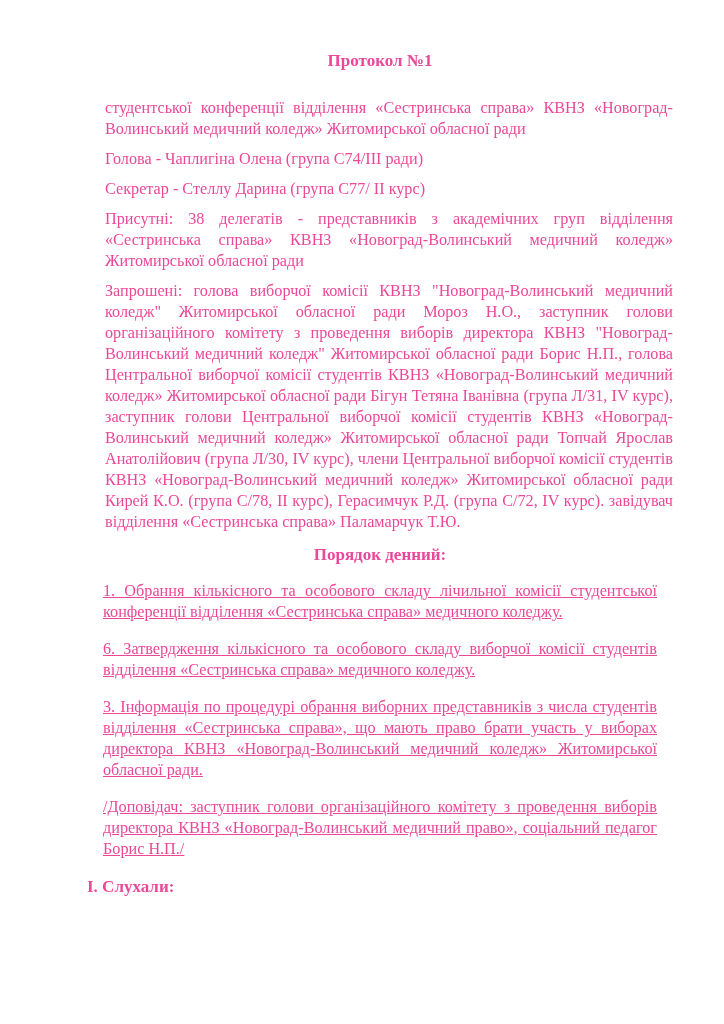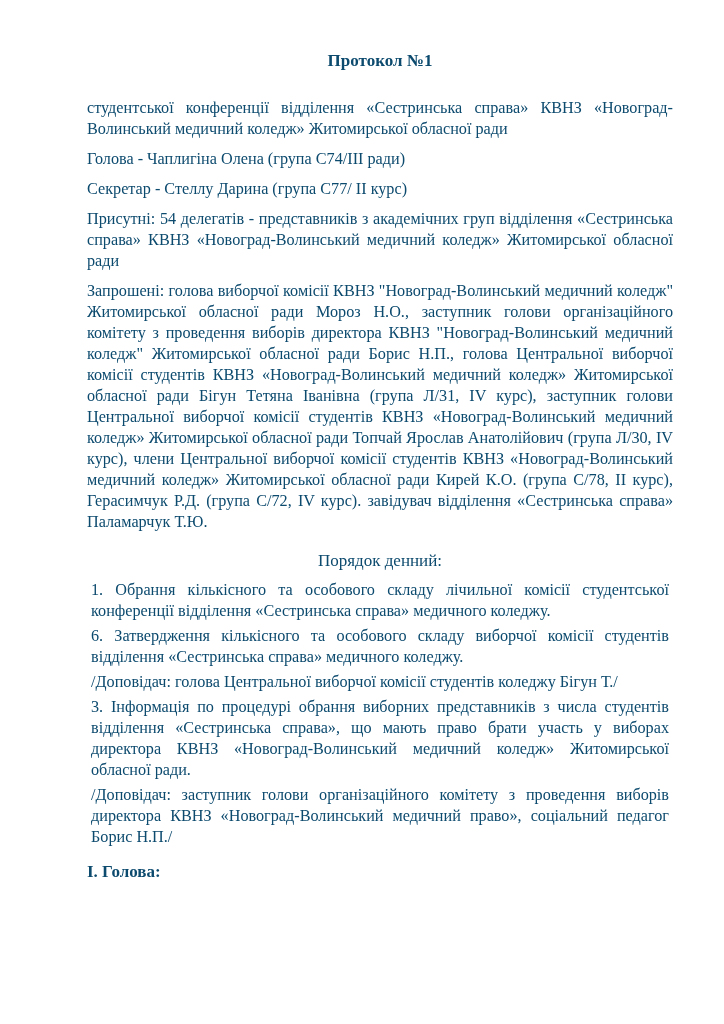--- a/index.html
+++ b/index.html
@@ -1,41 +1,40 @@
 <!DOCTYPE html>
 <html><head>
 <meta charset="utf-8">
 <style>
   html, body { margin: 0; padding: 0; background: #ffffff; }
   body { width: 724px; height: 1024px; overflow: hidden; position: relative; }
   .page {
     position: absolute; left: 87px; top: 50px; width: 586px;
-    font-family: "Liberation Serif", serif; font-size: 16.2px; color: #0c4a6e;
+    font-family: "Liberation Serif", serif; font-size: 16.2px; color: #ec4899;
     line-height: 21px;
   }
   .title { text-align: center; font-weight: bold; font-size: 17px; margin: 0 0 27px 0; }
-  .p { text-align: justify; margin: 0 0 9px 0; }
-  .p.tight { margin: 4px; }
-  .h2 { text-align: center; font-weight: normal; font-size: 17px; margin: 17px 0 9px 0; }
+  .p { text-align: justify; margin: 0 0 9px 18px; }
+  .p.tight { margin: 16px; text-decoration: underline; }
+  .h2 { text-align: center; font-weight: bold; font-size: 17px; margin: 11px 0 9px 0; }
   .h3 { font-weight: bold; font-size: 17px; margin: 13px 0 9px 0; }
 </style>
 </head>
 <body>
 
 <div class="page">
   <div class="title">Протокол №1</div>
   <div class="p">студентської конференції відділення «Сестринська справа» КВНЗ «Новоград-Волинський медичний коледж» Житомирської обласної ради</div>
   <div class="p">Голова  -  Чаплигіна  Олена (група С74/ІІІ ради)</div>
   <div class="p">Секретар - Стеллу Дарина (група С77/ ІІ курс)</div>
-  <div class="p">Присутні: 54 делегатів - представників з академічних груп відділення «Сестринська справа» КВНЗ «Новоград-Волинський медичний коледж» Житомирської обласної ради</div>
+  <div class="p">Присутні: 38 делегатів - представників з академічних груп відділення «Сестринська справа» КВНЗ «Новоград-Волинський медичний коледж» Житомирської обласної ради</div>
   <div class="p">Запрошені: голова виборчої комісії  КВНЗ "Новоград-Волинський  медичний коледж" Житомирської обласної ради Мороз Н.О., заступник голови організаційного комітету з проведення виборів директора КВНЗ "Новоград-Волинський  медичний коледж" Житомирської обласної ради Борис Н.П., голова Центральної виборчої комісії студентів КВНЗ «Новоград-Волинський медичний коледж» Житомирської обласної ради Бігун Тетяна Іванівна (група Л/31, IV курс), заступник голови Центральної виборчої комісії студентів КВНЗ «Новоград-Волинський медичний коледж» Житомирської обласної ради Топчай Ярослав Анатолійович (група Л/30, IV курс), члени Центральної виборчої комісії студентів КВНЗ «Новоград-Волинський медичний коледж» Житомирської обласної ради Кирей К.О. (група С/78, ІІ курс), Герасимчук Р.Д. (група С/72, IV курс). завідувач відділення «Сестринська справа» Паламарчук Т.Ю.</div>
 
   <div class="h2">Порядок денний:</div>
   <div>
     <div class="p tight">1. Обрання кількісного та особового складу лічильної комісії студентської конференції відділення «Сестринська справа» медичного коледжу.</div>
     <div class="p tight">6. Затвердження кількісного та особового складу виборчої комісії студентів відділення «Сестринська справа»  медичного коледжу.</div>
-    <div class="p tight">/Доповідач: голова Центральної виборчої комісії студентів коледжу Бігун Т./</div>
     <div class="p tight">3. Інформація по процедурі обрання виборних представників з числа студентів відділення «Сестринська справа», що мають право брати участь у виборах директора КВНЗ «Новоград-Волинський медичний коледж» Житомирської обласної ради.</div>
     <div class="p tight">/Доповідач: заступник голови організаційного комітету з проведення виборів директора КВНЗ «Новоград-Волинський медичний право», соціальний педагог Борис  Н.П./</div>
   </div>
 
-  <div class="h3">І. Голова:</div>
+  <div class="h3">І. Слухали:</div>
 </div>
 
 </body></html>

